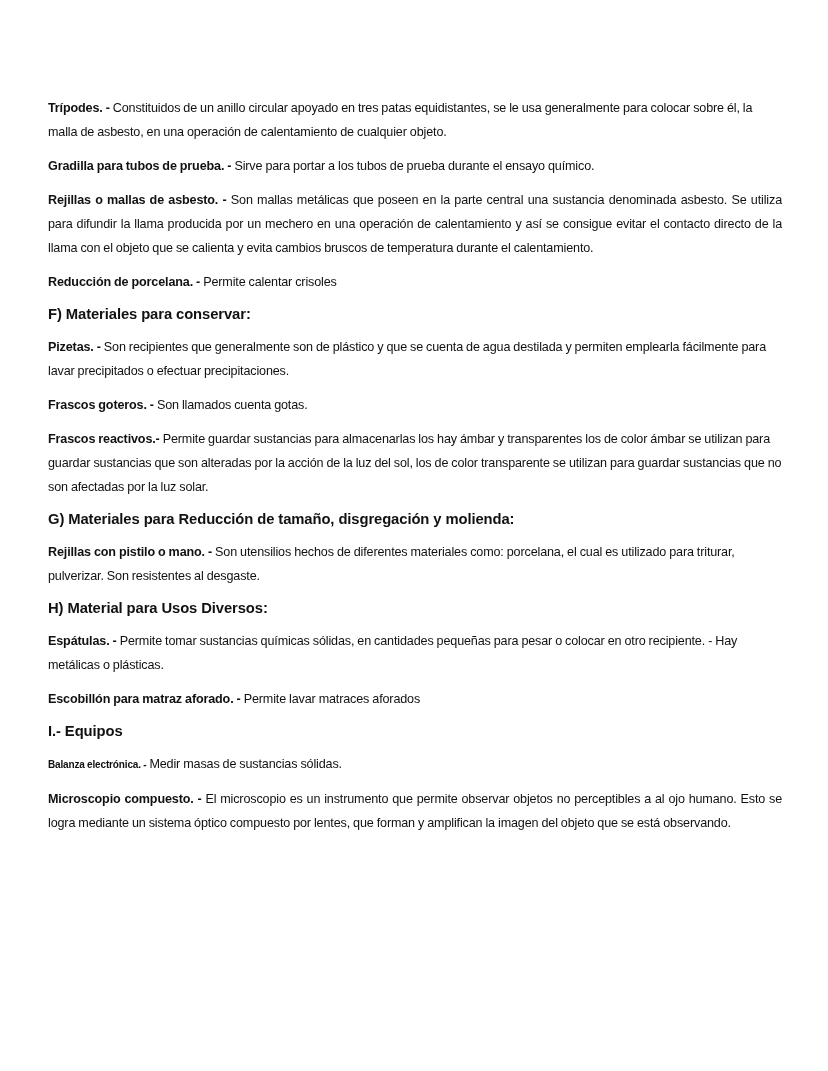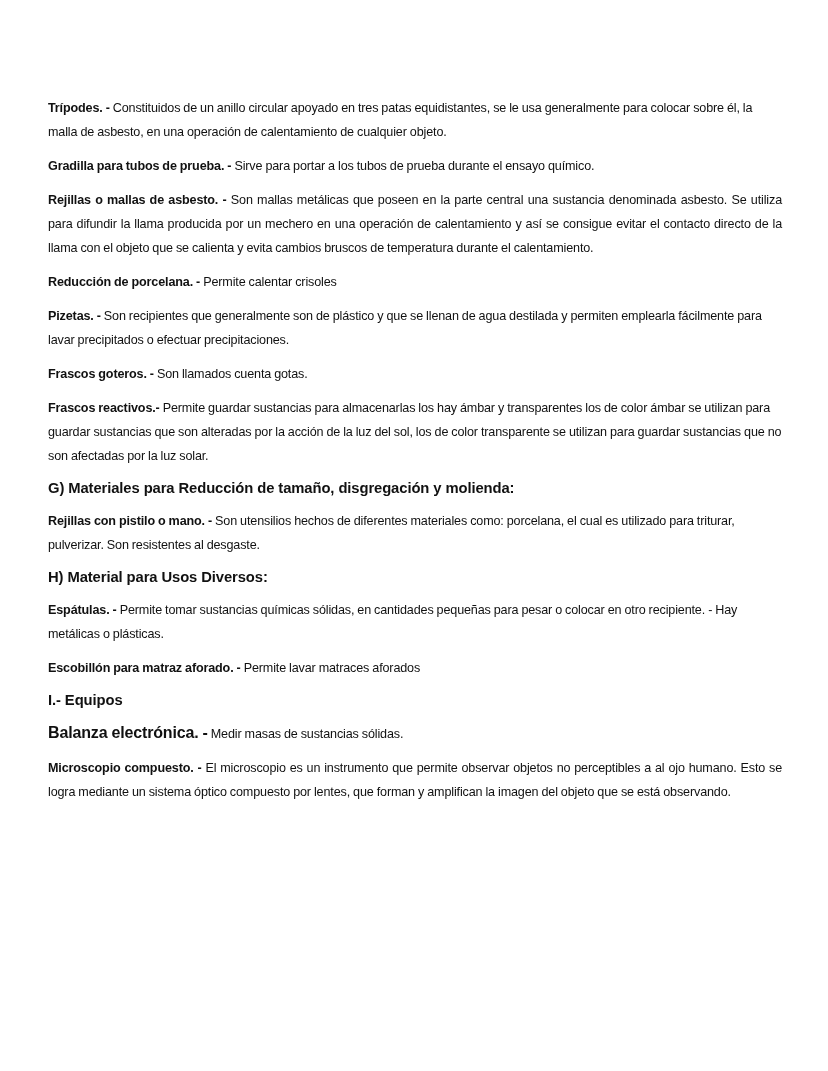--- a/index.html
+++ b/index.html
@@ -28,21 +28,21 @@
       letter-spacing: -0.15px;
       word-spacing: -0.3px;
     }
     .entry.justify {
       text-align: justify;
     }
     .term {
       font-weight: bold;
     }
     .term.large {
-      font-size: 16px;
+      font-size: 10px;
     }
     .section-heading {
       font-size: 14.8px;
       font-weight: bold;
       line-height: 20px;
       margin: 0 0 11px 0;
       letter-spacing: -0.1px;
     }
   </style>
 </head>
@@ -59,23 +59,24 @@
   </p>
 
   <p class="entry justify">
     <span class="term">Rejillas o mallas de asbesto. -</span><span> Son mallas metálicas que poseen en la parte central una sustancia denominada asbesto. Se utiliza para difundir la llama producida por un mechero en una operación de calentamiento y así se consigue evitar el contacto directo de la llama con el objeto que se calienta y evita cambios bruscos de temperatura durante el calentamiento.</span>
   </p>
 
   <p class="entry">
     <span class="term">Reducción de porcelana. -</span><span> Permite calentar crisoles</span>
   </p>
 
+  <h2 class="section-heading">F) Materiales para conservar:</h2>
 
   <p class="entry">
-    <span class="term">Pizetas. -</span><span> Son recipientes que generalmente son de plástico y que se llenan de agua destilada y permiten emplearla fácilmente para lavar precipitados o efectuar precipitaciones.</span>
+    <span class="term">Pizetas. -</span><span> Son recipientes que generalmente son de plástico y que se cuenta de agua destilada y permiten emplearla fácilmente para lavar precipitados o efectuar precipitaciones.</span>
   </p>
 
   <p class="entry">
     <span class="term">Frascos goteros. -</span><span> Son llamados cuenta gotas.</span>
   </p>
 
   <p class="entry">
     <span class="term">Frascos reactivos.-</span><span> Permite guardar sustancias para almacenarlas los hay ámbar y transparentes los de color ámbar se utilizan para guardar sustancias que son alteradas por la acción de la luz del sol, los de color transparente se utilizan para guardar sustancias que no son afectadas por la luz solar.</span>
   </p>
 

